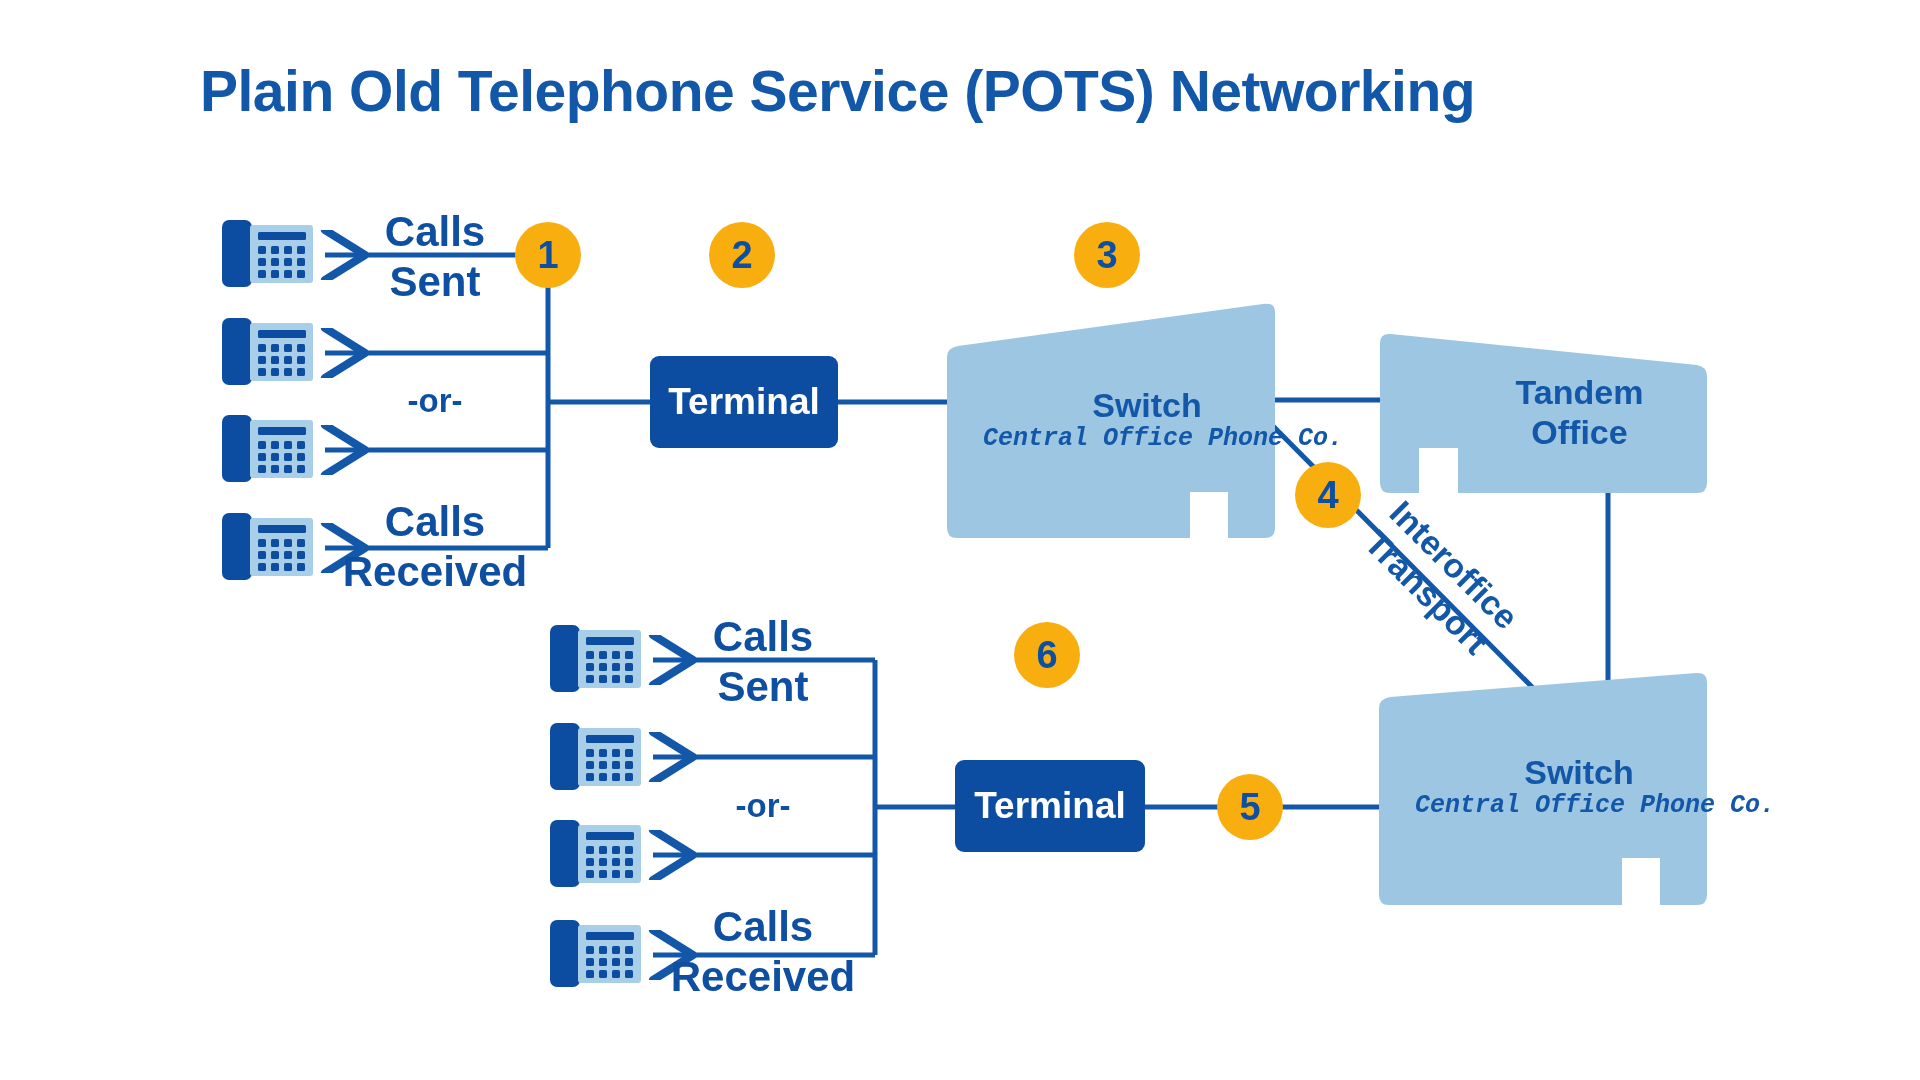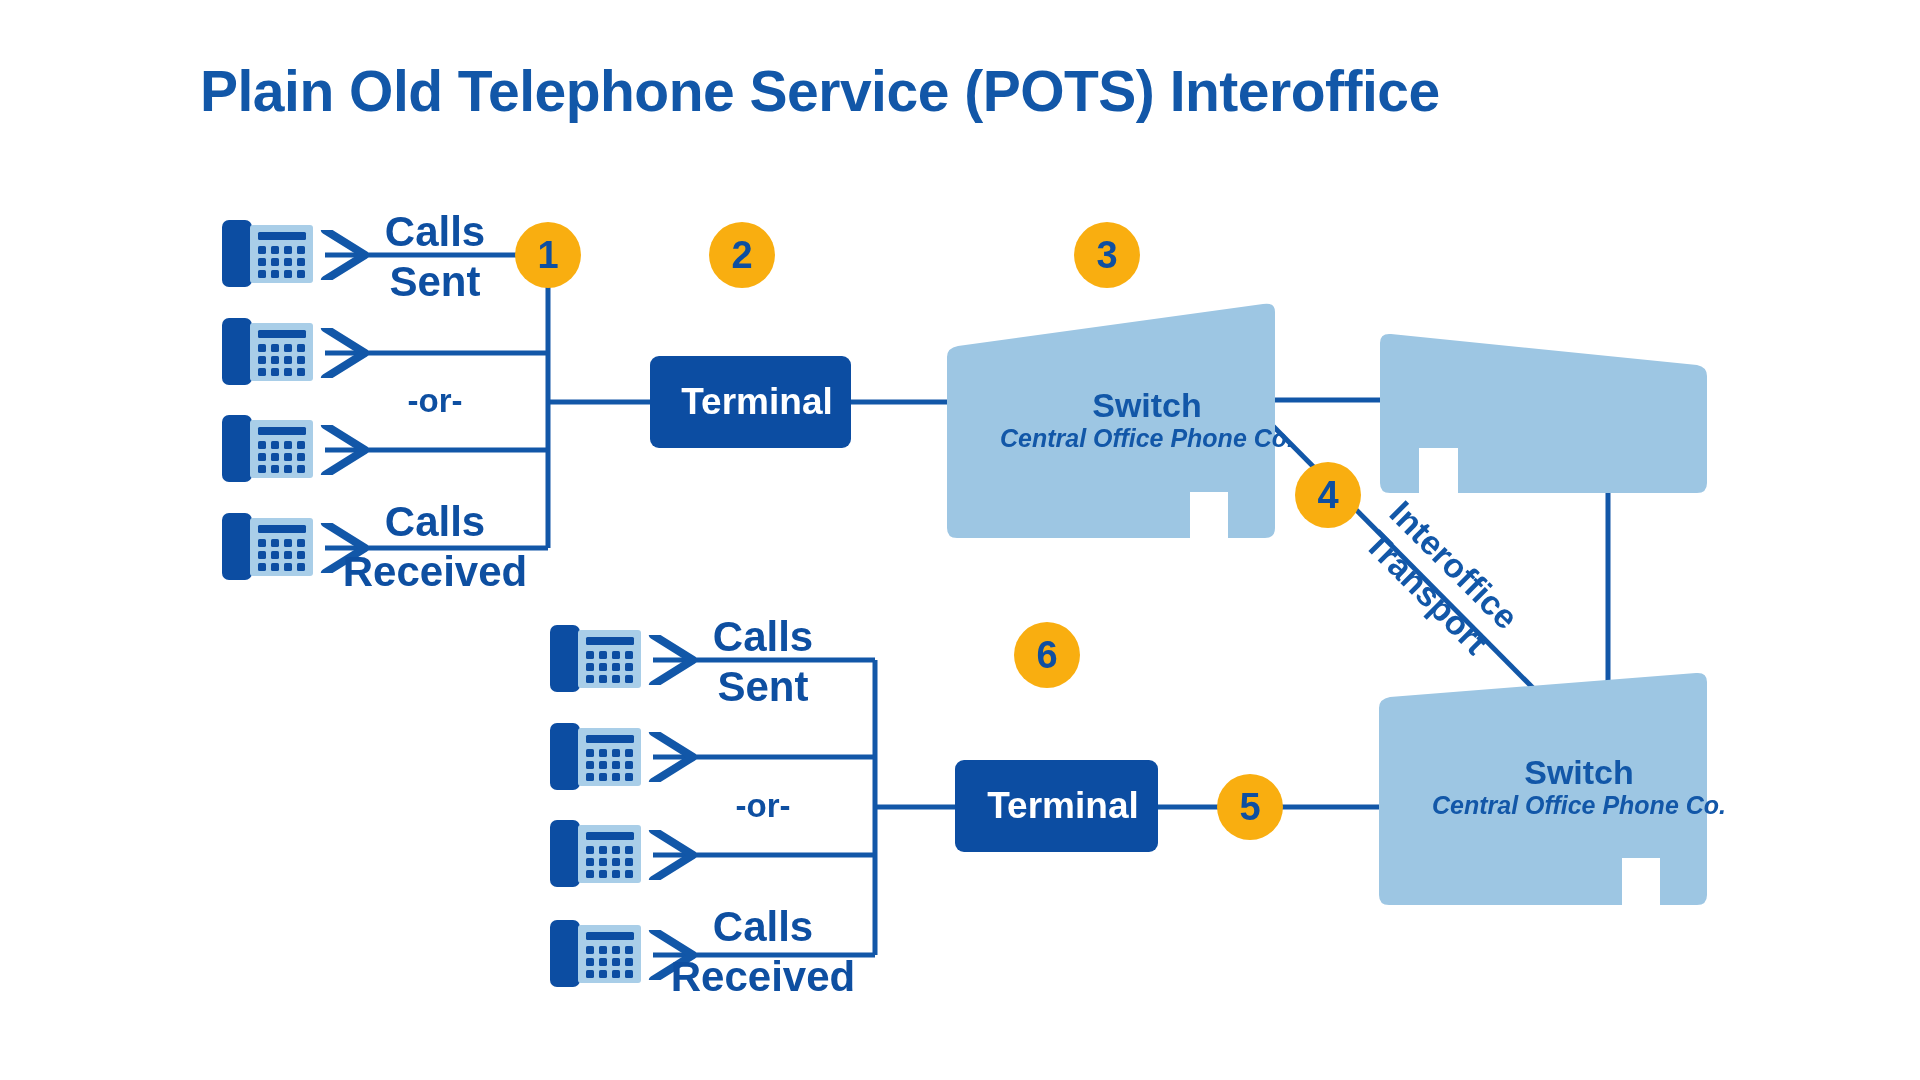--- a/index.html
+++ b/index.html
@@ -51,40 +51,40 @@
     position: absolute;
     background: #0C4DA2;
     border-radius: 9px;
     color: #ffffff;
     font-size: 37px;
     font-weight: bold;
     display: flex;
     align-items: center;
     justify-content: center;
     letter-spacing: 0px;
-    padding-left: 13px;
   }
   .bldg-label {
     position: absolute;
     text-align: center;
     color: #1257A8;
     white-space: nowrap;
     pointer-events: none;
     margin-left: 36px;
   }
   .bldg-title {
     font-size: 34px;
     font-weight: bold;
     line-height: 1.18;
   }
   .bldg-sub {
     font-size: 25px;
     font-weight: bold;
     font-style: italic;
     line-height: 1.1;
+    font-family: Liberation Mono, monospace;
   }
   .num-badge {
     position: absolute;
     width: 66px;
     height: 66px;
     border-radius: 50%;
     background: #F9AE10;
     color: #0E4FA1;
     font-size: 38px;
     font-weight: bold;
@@ -101,21 +101,21 @@
     line-height: 1.15;
     text-align: center;
     transform-origin: center center;
   }
 </style>
 </head>
 <body>
 
 <div id="stage">
 
-  <div class="title">Plain Old Telephone Service (POTS) Interoffice</div>
+  <div class="title">Plain Old Telephone Service (POTS) Networking</div>
 
   <svg class="layer" viewBox="0 0 1920 1080">
     <defs>
       <marker id="arrowL" markerWidth="10" markerHeight="10" refX="9" refY="5" orient="auto" markerUnits="strokeWidth">
         <path d="M9,0 L1,5 L9,10" fill="none" stroke="#1257A8" stroke-width="1.6" stroke-linecap="round" stroke-linejoin="round"></path>
       </marker>
     </defs>
 
     <g stroke="#1257A8" stroke-width="5" fill="none">
 
@@ -366,20 +366,24 @@
   <div class="lbl lbl-arrow" style="left:668px; top:903px; width:190px;">Calls</div>
   <div class="lbl lbl-arrow" style="left:648px; top:953px; width:230px;">Received</div>
 
   <div class="term-box" style="left:955px; top:760px; width:190px; height:92px;">Terminal</div>
 
   <div class="bldg-label" style="left:947px; top:385px; width:328px;">
     <div class="bldg-title">Switch</div>
     <div class="bldg-sub">Central Office Phone Co.</div>
   </div>
 
+  <div class="bldg-label" style="left:1380px; top:372px; width:327px;">
+    <div class="bldg-title">Tandem</div>
+    <div class="bldg-title">Office</div>
+  </div>
 
   <div class="bldg-label" style="left:1379px; top:752px; width:328px;">
     <div class="bldg-title">Switch</div>
     <div class="bldg-sub">Central Office Phone Co.</div>
   </div>
 
   <div class="diag-label" style="left:1310px; top:540px; width:260px; transform: rotate(45deg);">
     <div>Interoffice</div>
     <div>Transport</div>
   </div>

